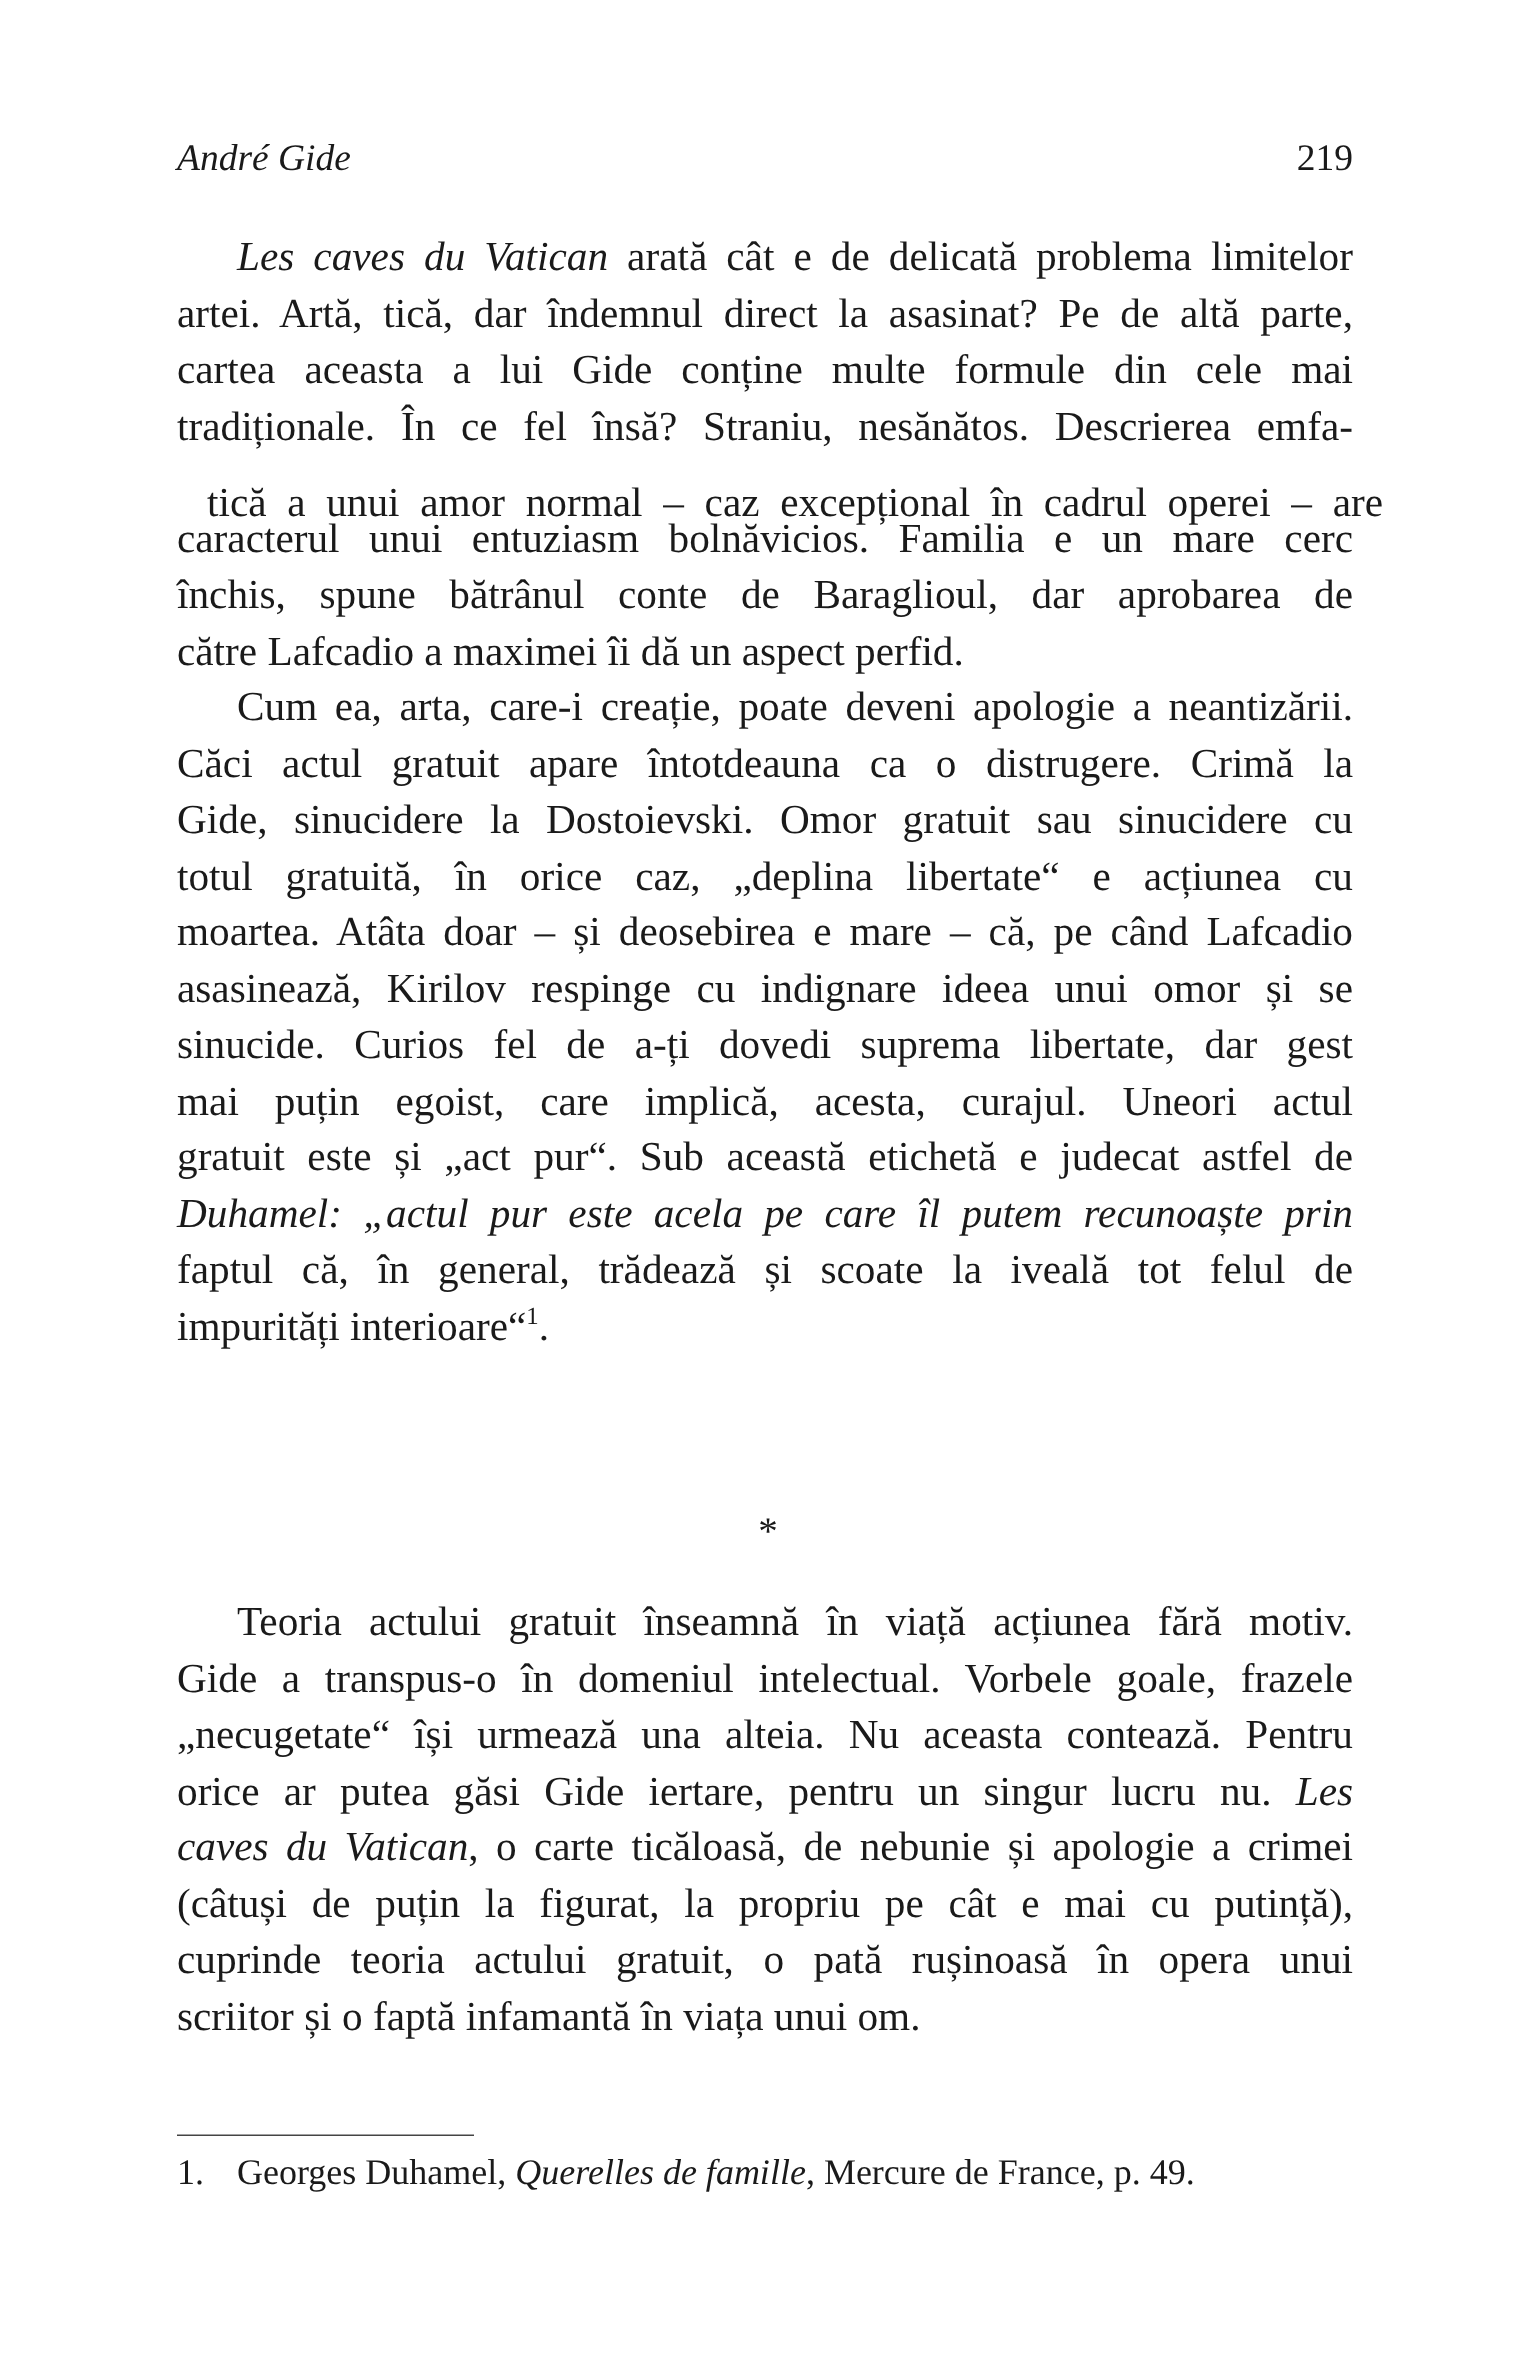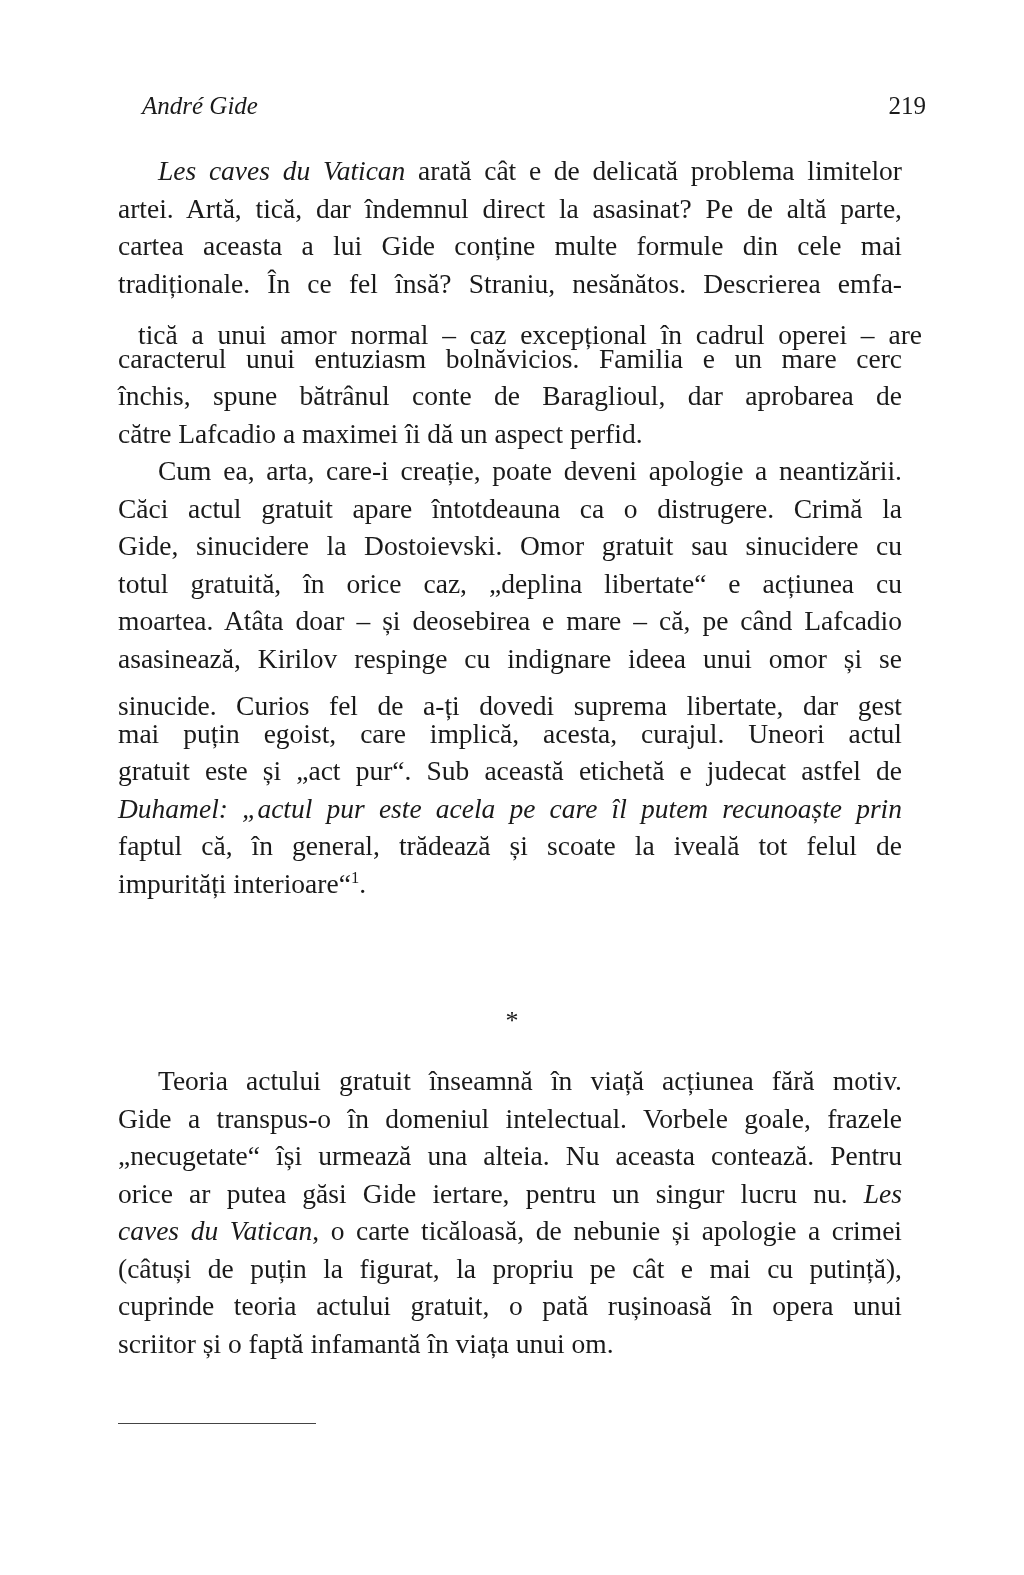--- a/index.html
+++ b/index.html
@@ -1,20 +1,20 @@
 <!DOCTYPE html>
 <html><head>
 <meta charset="utf-8">
 <style>
   html, body { margin: 0; padding: 0; background: #ffffff; }
   body { width: 1024px; height: 1575px; position: relative; overflow: hidden;
          font-family: "Liberation Serif", "DejaVu Serif", serif; color: #1a1a1a; }
   .page { position: absolute; left: 0; top: 0; width: 1024px; height: 1575px; }
   .header { position: absolute; top: 92px; left: 118px; width: 784px; height: 34px;
-            font-size: 25px; margin-left: 24px; }
+            font-size: 25px; }
   .running-head { position: absolute; left: 0; top: 0; font-style: italic; }
   .page-number { position: absolute; right: 0; top: 0; }
   .body-text { position: absolute; left: 118px; width: 784px; font-size: 27.5px; }
   .line { position: absolute; left: 0; width: 784px; height: 37px; line-height: 37px;
           white-space: nowrap; text-align: justify; text-align-last: justify; }
   .line.last { text-align-last: left; }
   .line.indent { left: 40px; width: 744px; }
   .line i { font-style: italic; }
   .separator { position: absolute; top: 1006px; left: 0; width: 1024px; text-align: center;
                font-size: 26px; }
@@ -46,21 +46,21 @@
     <div class="line last" style="top:262.5px;">către Lafcadio a maximei îi dă un aspect perfid.</div>
   </div>
 
   <div class="body-text" style="top:452px;">
     <div class="line indent" style="top:0px;">Cum ea, arta, care-i creație, poate deveni apologie a neantizării.</div>
     <div class="line" style="top:37.5px;">Căci actul gratuit apare întotdeauna ca o distrugere. Crimă la</div>
     <div class="line" style="top:75px;">Gide, sinucidere la Dostoievski. Omor gratuit sau sinucidere cu</div>
     <div class="line" style="top:112.5px;">totul gratuită, în orice caz, „deplina libertate“ e acțiunea cu</div>
     <div class="line" style="top:150px;">moartea. Atâta doar – și deosebirea e mare – că, pe când Lafcadio</div>
     <div class="line" style="top:187.5px;">asasinează, Kirilov respinge cu indignare ideea unui omor și se</div>
-    <div class="line" style="top:235px;font-family:Liberation Serif, serif;">sinucide. Curios fel de a-ți dovedi suprema libertate, dar gest</div>
+    <div class="line" style="top:225px;font-family:Liberation Serif, serif;">sinucide. Curios fel de a-ți dovedi suprema libertate, dar gest</div>
     <div class="line" style="top:262.5px;">mai puțin egoist, care implică, acesta, curajul. Uneori actul</div>
     <div class="line" style="top:300px;">gratuit este și „act pur“. Sub această etichetă e judecat astfel de</div>
     <div class="line" style="top:337.5px;font-style:italic;">Duhamel: „actul pur este acela pe care îl putem recunoaște prin</div>
     <div class="line" style="top:375px;">faptul că, în general, trădează și scoate la iveală tot felul de</div>
     <div class="line last" style="top:412.5px;"><span>impurități interioare“</span><sup>1</sup><span>.</span></div>
   </div>
 
   <div class="separator">*</div>
 
   <div class="body-text" style="top:1062px;">
@@ -69,14 +69,17 @@
     <div class="line" style="top:75px;">„necugetate“ își urmează una alteia. Nu aceasta contează. Pentru</div>
     <div class="line" style="top:112.5px;"><span>orice ar putea găsi Gide iertare, pentru un singur lucru nu. </span><i>Les</i></div>
     <div class="line" style="top:150px;"><i>caves du Vatican</i><span>, o carte ticăloasă, de nebunie și apologie a crimei</span></div>
     <div class="line" style="top:187.5px;">(câtuși de puțin la figurat, la propriu pe cât e mai cu putință),</div>
     <div class="line" style="top:225px;">cuprinde teoria actului gratuit, o pată rușinoasă în opera unui</div>
     <div class="line last" style="top:262.5px;">scriitor și o faptă infamantă în viața unui om.</div>
   </div>
 
   <div class="footnote-rule"></div>
 
+  <div class="footnote">
+    <span class="num">1.</span><span>Georges Duhamel, </span><i>Querelles de famille</i><span>, Mercure de France, p. 49.</span>
+  </div>
 
 </div>
 
 </body></html>

